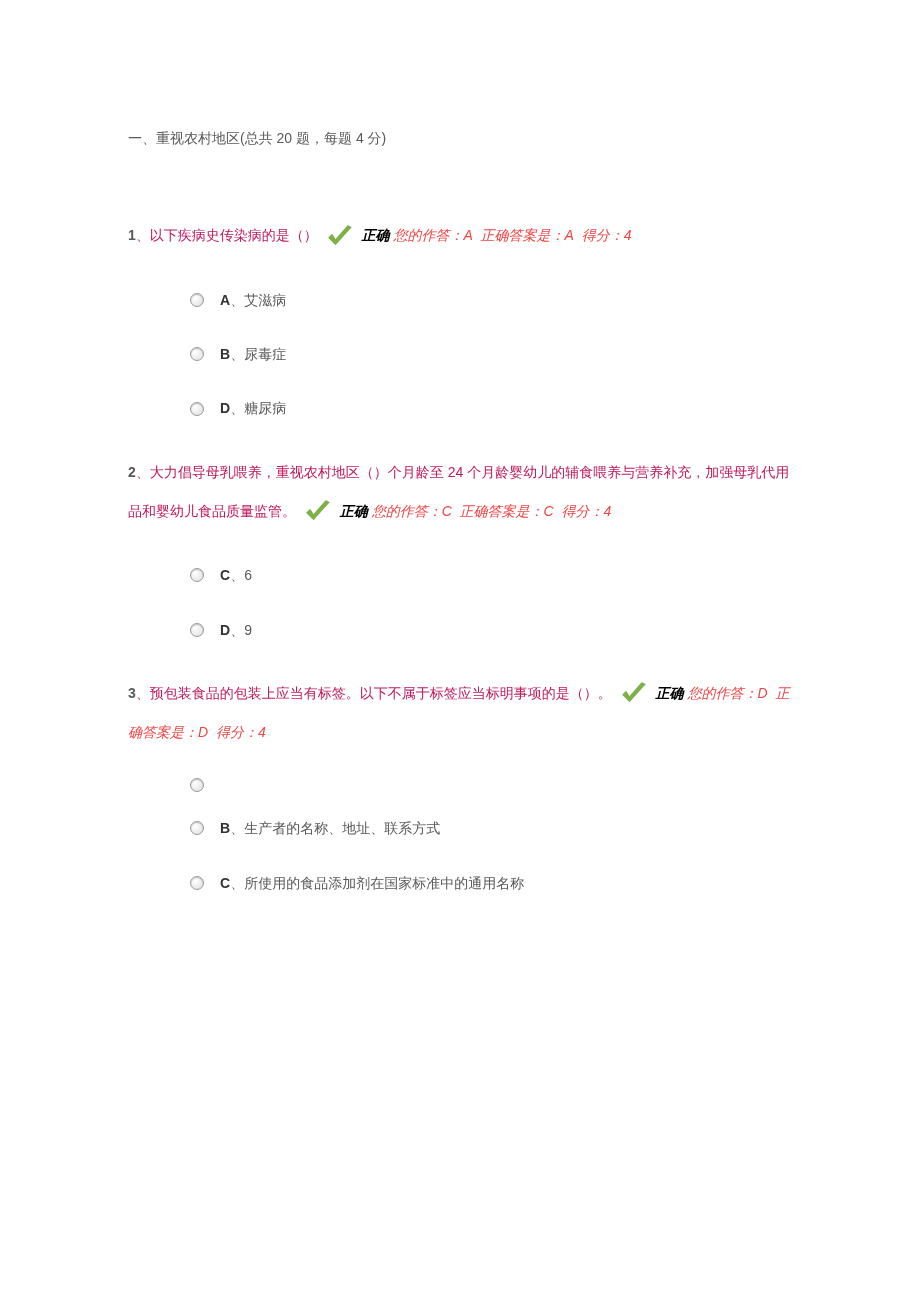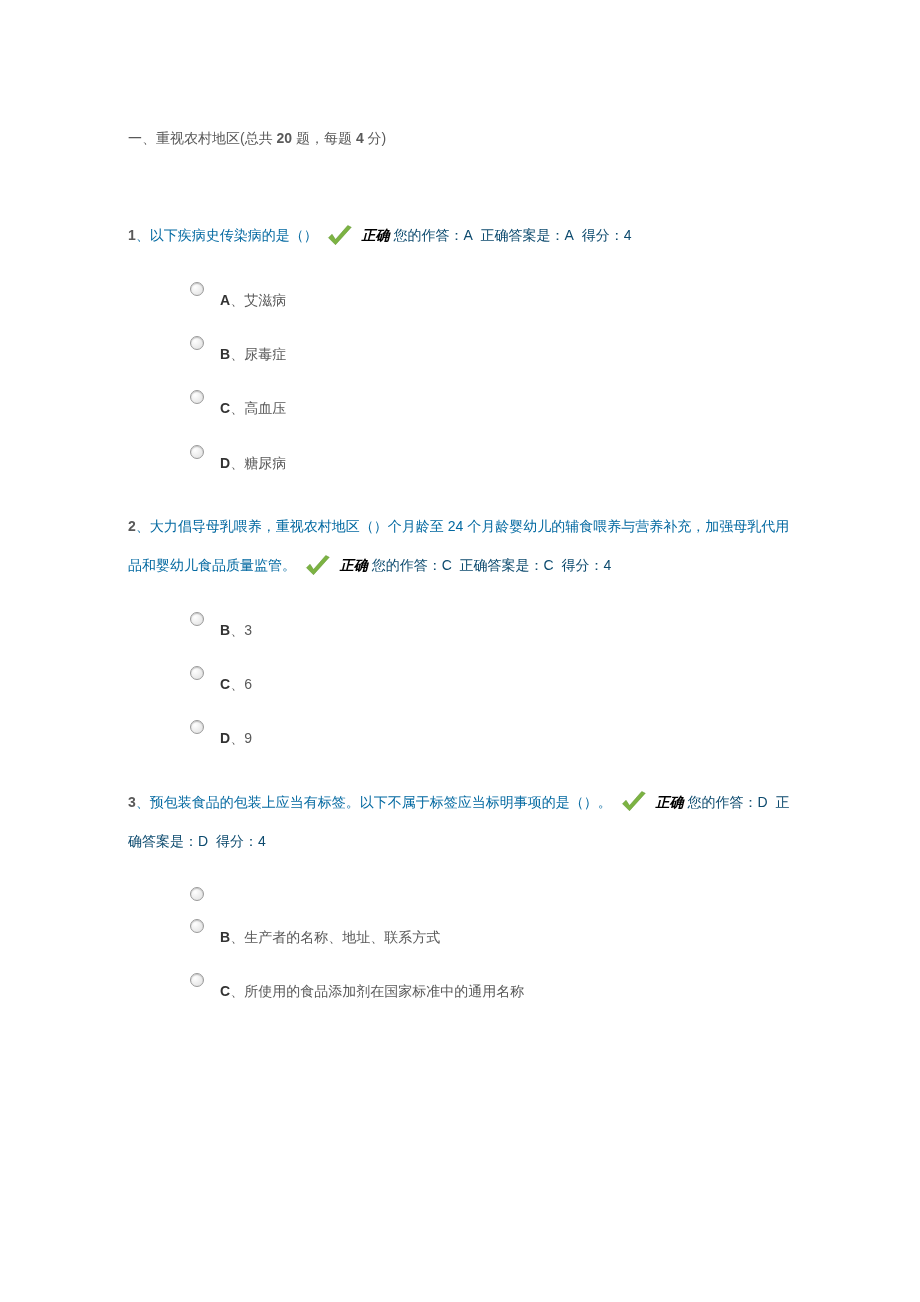--- a/index.html
+++ b/index.html
@@ -14,57 +14,58 @@
   }
   .page {
     padding: 120px 128px 60px 128px;
   }
   .section-header {
     color: #595959;
     font-size: 14px;
     margin-bottom: 60px;
   }
   .bold {
-    font-weight: bold;
+    font-weight: normal;
   }
   .question-block {
     margin-bottom: 26px;
   }
   .q-line {
     line-height: 2.8;
   }
   .q-num {
     font-weight: bold;
     color: #595959;
   }
   .q-text {
-    color: #0369a1;
+    color: #be185d;
   }
   .checkmark {
     display: inline-block;
     vertical-align: middle;
     width: 30px;
     height: 28px;
     margin: 0 2px 2px 2px;
   }
   .result-correct {
     font-style: italic;
     font-weight: bold;
     color: #000000;
     margin-left: 2px;
   }
   .result-detail {
-    color: #0c4a6e;
+    font-style: italic;
+    color: #ef4444;
   }
   .options {
     padding: 26px 0 0 62px;
   }
   .option-row {
     display: flex;
-    align-items: flex-start;
+    align-items: center;
     margin-bottom: 18px;
   }
   .radio {
     width: 12px;
     height: 12px;
     border: 1.5px solid #9a9a9a;
     border-radius: 50%;
     background: radial-gradient(circle at 35% 35%, #fff 0%, #ddd 100%);
     box-shadow: inset 0 1px 1px rgba(0,0,0,0.2);
     display: inline-block;
@@ -108,24 +109,20 @@
       <div class="option-row">
         <span class="radio"></span>
         <span><span class="opt-letter">A</span><span class="opt-text">、艾滋病</span></span>
       </div>
       <div class="option-row">
         <span class="radio"></span>
         <span><span class="opt-letter">B</span><span class="opt-text">、尿毒症</span></span>
       </div>
       <div class="option-row">
         <span class="radio"></span>
-        <span><span class="opt-letter">C</span><span class="opt-text">、高血压</span></span>
-      </div>
-      <div class="option-row">
-        <span class="radio"></span>
         <span><span class="opt-letter">D</span><span class="opt-text">、糖尿病</span></span>
       </div>
     </div>
   </div>
 
   <div class="question-block">
     <div class="q-line">
       <span class="q-num">2</span><span class="q-text">、大力倡导母乳喂养，重视农村地区（）个月龄至 24 个月龄婴幼儿的辅食喂养与营养补充，加强母乳代用品和婴幼儿食品质量监管。</span>
       <span class="checkmark">
         <svg viewBox="0 0 32 32" width="30" height="28">
@@ -133,24 +130,20 @@
         </svg>
       </span>
       <span class="result-correct">正确</span>
       <span class="result-detail">
         <span>您的作答：</span><span>C</span>&nbsp;
         <span>正确答案是：</span><span>C</span>&nbsp;
         <span>得分：</span><span>4</span>
       </span>
     </div>
     <div class="options">
-      <div class="option-row">
-        <span class="radio"></span>
-        <span><span class="opt-letter">B</span><span class="opt-text">、3</span></span>
-      </div>
       <div class="option-row">
         <span class="radio"></span>
         <span><span class="opt-letter">C</span><span class="opt-text">、6</span></span>
       </div>
       <div class="option-row">
         <span class="radio"></span>
         <span><span class="opt-letter">D</span><span class="opt-text">、9</span></span>
       </div>
     </div>
   </div>

